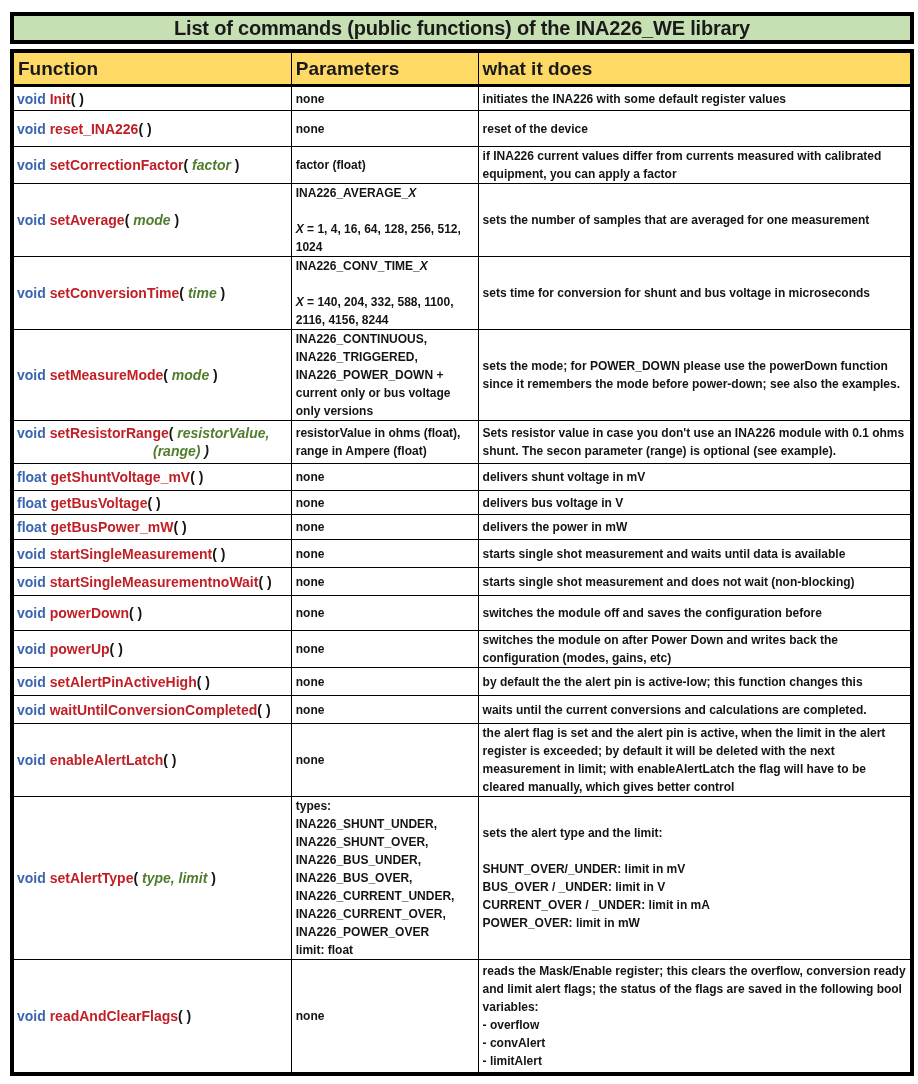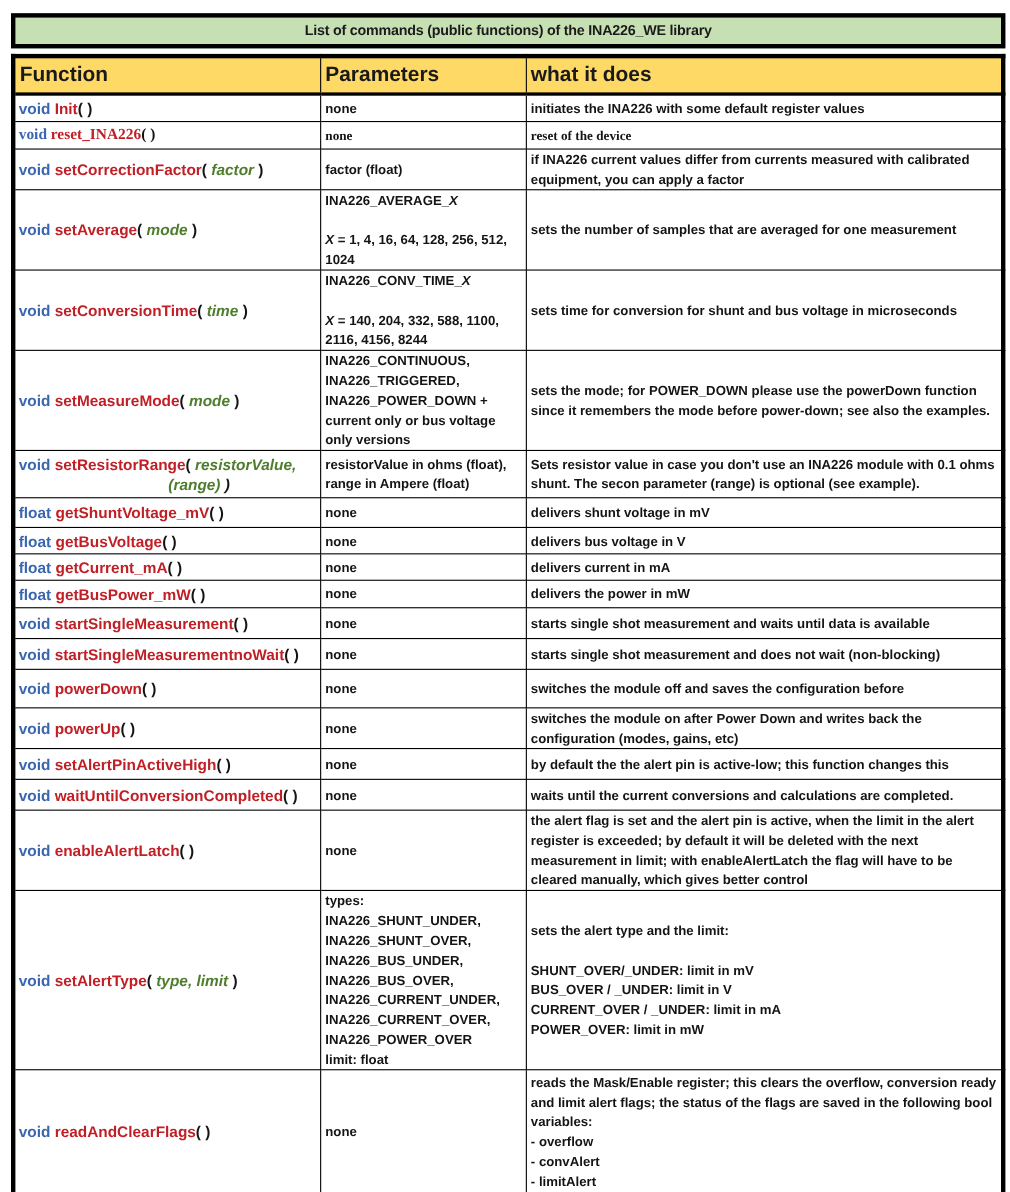--- a/index.html
+++ b/index.html
@@ -1,21 +1,21 @@
 <!DOCTYPE html>
 <html><head>
 <meta charset="utf-8">
 <style>
   html, body { margin: 0; padding: 0; background: #ffffff; }
   body { width: 918px; height: 1084px; position: relative; overflow: hidden;
          font-family: "Liberation Sans", sans-serif; color: #111; }
   .title-box {
     position: absolute; left: 10px; top: 12px; width: 896px; height: 24px;
     background: #c6e0b4; border: 4px solid #000; text-align: center;
-    font-size: 13px; font-weight: bold; line-height: 24px; color: #1a1a1a;
+    font-size: 20px; font-weight: bold; line-height: 24px; color: #1a1a1a;
     letter-spacing: -0.2px;
   }
   table.cmds {
     position: absolute; left: 10px; top: 49px; width: 904px;
     border-collapse: collapse; border: 4px solid #000; table-layout: fixed;
   }
   table.cmds col.c1 { width: 278px; }
   table.cmds col.c2 { width: 186px; }
   table.cmds col.c3 { width: 432px; }
   table.cmds th {
@@ -55,21 +55,21 @@
       <th>Parameters</th>
       <th>what it does</th>
     </tr>
   </thead>
   <tbody id="rows">
       <tr style="height: 25px;">
         <td class="fn"><span class="kw">void</span> <span class="fname">Init</span><span class="paren">( </span><span class="paren">)</span></td>
         <td><span>none</span></td>
         <td><span>initiates the INA226 with some default register values</span></td>
       </tr>
-      <tr style="height: 25px; font-family: Liberation Serif, serif;">
+      <tr style="height: 36px;">
         <td class="fn"><span class="kw">void</span> <span class="fname">reset_INA226</span><span class="paren">( </span><span class="paren">)</span></td>
         <td><span>none</span></td>
         <td><span>reset of the device</span></td>
       </tr>
       <tr style="height: 35px;">
         <td class="fn"><span class="kw">void</span> <span class="fname">setCorrectionFactor</span><span class="paren">( </span><span class="arg">factor</span><span class="paren"> )</span></td>
         <td><span>factor (float)</span></td>
         <td><span>if INA226 current values differ from currents measured with calibrated equipment, you can apply a factor</span></td>
       </tr>
       <tr style="height: 67px;">
@@ -107,25 +107,20 @@
       </tr>
       <tr style="height: 27px;">
         <td class="fn"><span class="kw">float</span> <span class="fname">getShuntVoltage_mV</span><span class="paren">( </span><span class="paren">)</span></td>
         <td><span>none</span></td>
         <td><span>delivers shunt voltage in mV</span></td>
       </tr>
       <tr style="height: 24px;">
         <td class="fn"><span class="kw">float</span> <span class="fname">getBusVoltage</span><span class="paren">( </span><span class="paren">)</span></td>
         <td><span>none</span></td>
         <td><span>delivers bus voltage in V</span></td>
-      </tr>
-      <tr style="height: 24px;">
-        <td class="fn"><span class="kw">float</span> <span class="fname">getCurrent_mA</span><span class="paren">( </span><span class="paren">)</span></td>
-        <td><span>none</span></td>
-        <td><span>delivers current in mA</span></td>
       </tr>
       <tr style="height: 25px;">
         <td class="fn"><span class="kw">float</span> <span class="fname">getBusPower_mW</span><span class="paren">( </span><span class="paren">)</span></td>
         <td><span>none</span></td>
         <td><span>delivers the power in mW</span></td>
       </tr>
       <tr style="height: 28px;">
         <td class="fn"><span class="kw">void</span> <span class="fname">startSingleMeasurement</span><span class="paren">( </span><span class="paren">)</span></td>
         <td><span>none</span></td>
         <td><span>starts single shot measurement and waits until data is available</span></td>

